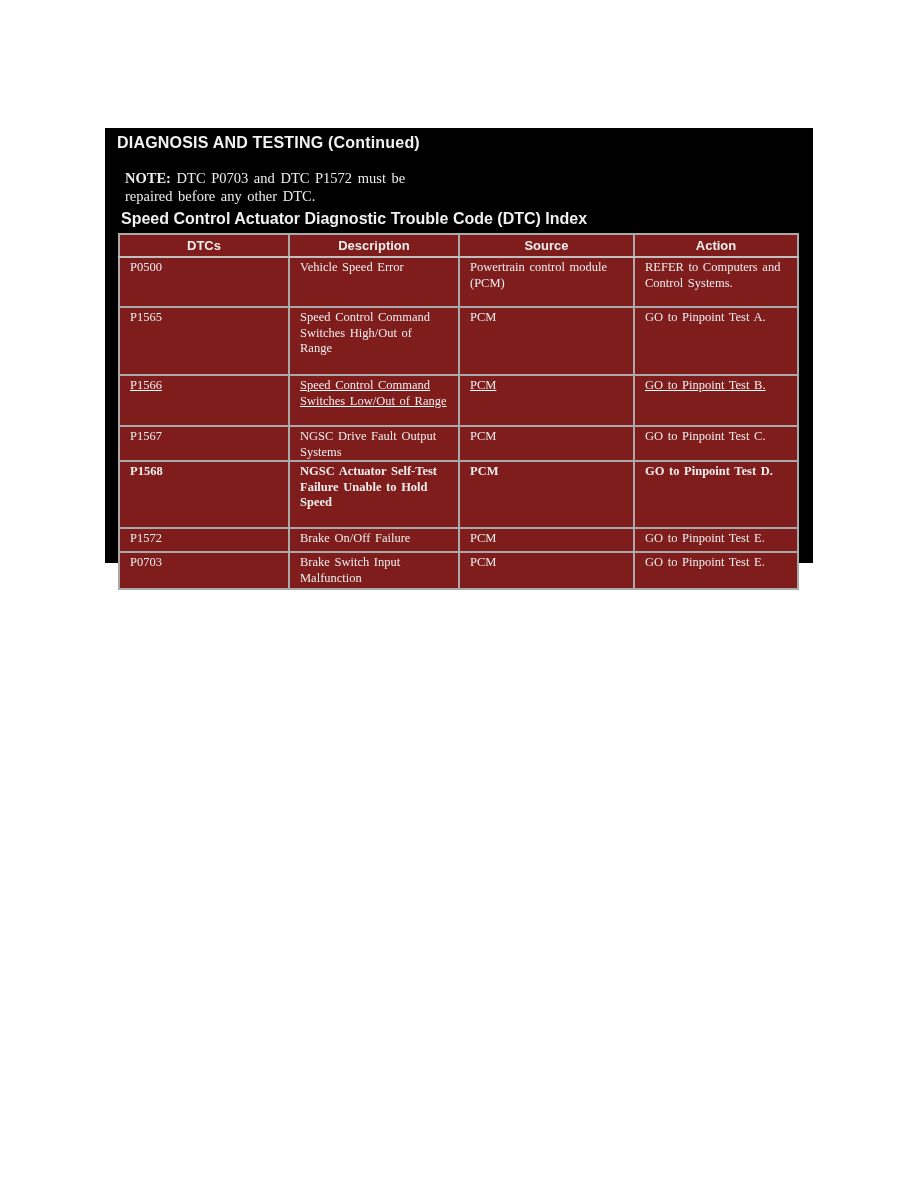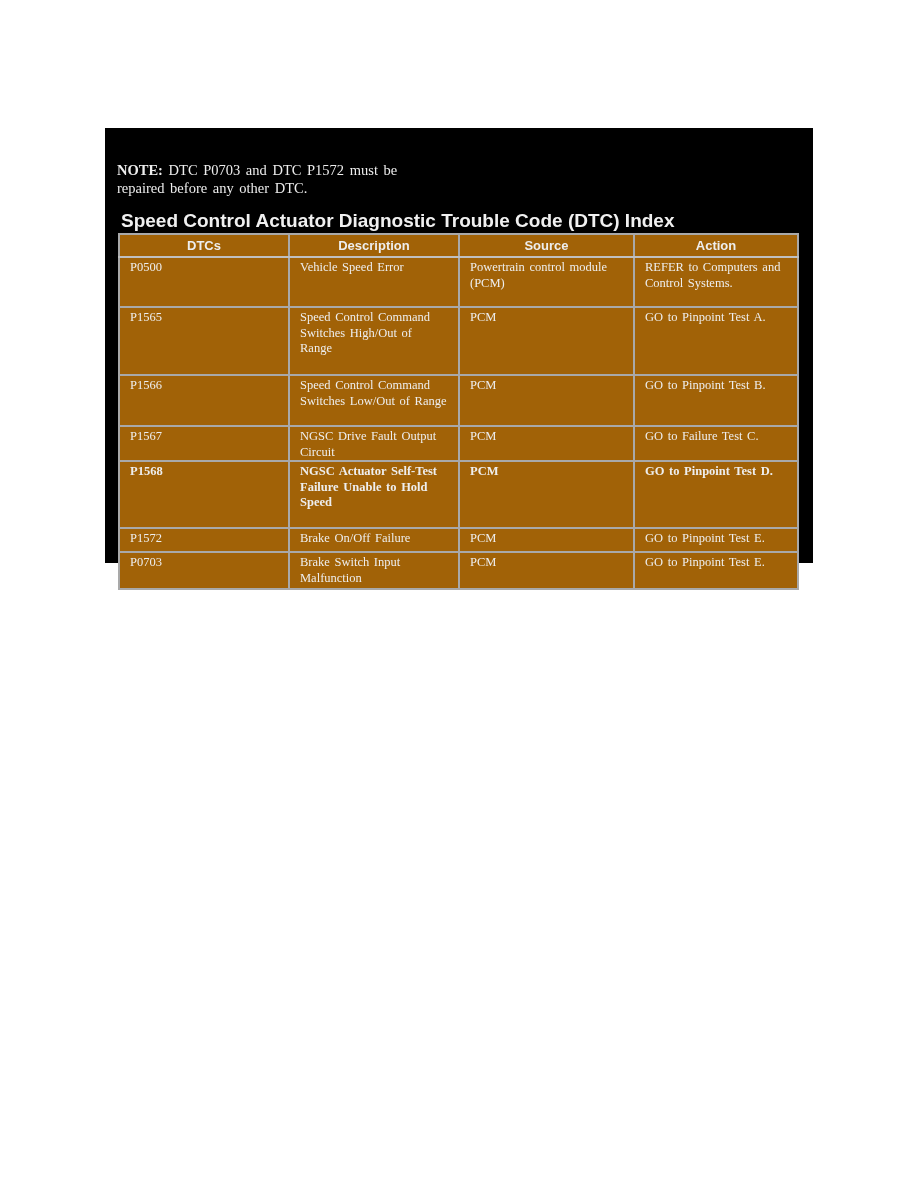--- a/index.html
+++ b/index.html
@@ -32,51 +32,51 @@
     position: absolute;
     left: 12px;
     top: 6px;
     font-family: "Liberation Sans", sans-serif;
     font-weight: bold;
     font-size: 16px;
     letter-spacing: 0.2px;
     color: #f2f2f2;
   }
   .note {
-    margin: 0;
+    margin: 8px;
     position: absolute;
     left: 12px;
     top: 34px;
     width: 330px;
     font-size: 14.5px;
     line-height: 17.5px;
     color: #ededed;
     word-spacing: 2px;
   }
   .note strong {
     font-weight: bold;
   }
   .table-caption {
     margin: 0;
     position: absolute;
     left: 16px;
     top: 82px;
     font-family: "Liberation Sans", sans-serif;
     font-weight: bold;
-    font-size: 19px;
+    font-size: 16px;
     color: #f0f0f0;
   }
   table.dtc-table {
     position: absolute;
     left: 13px;
     top: 105px;
     width: 679px;
     border-collapse: collapse;
     table-layout: fixed;
-    background: #a16207;
+    background: #7f1d1d;
   }
   table.dtc-table col.c-dtc   { width: 170px; }
   table.dtc-table col.c-desc  { width: 170px; }
   table.dtc-table col.c-src   { width: 175px; }
   table.dtc-table col.c-act   { width: 164px; }
   table.dtc-table th,
   table.dtc-table td {
     border: 2px solid #a9a9a9;
     color: #eeeeee;
     overflow: hidden;
@@ -100,32 +100,33 @@
     padding: 2px 10px 0 10px;
     word-spacing: 1.5px;
   }
   td.action-left {
     text-align: left;
     padding-left: 12px;
     border-radius: 10px;
   }
   tr.r-h1 { height: 50px; }
   tr.r-h2 { height: 68px; }
-  tr.r-h3 { height: 51px; }
+  tr.r-h3 { height: 51px; text-decoration: underline; }
   tr.r-h4 { height: 35px; margin-left: 44px; }
   tr.r-h5 { height: 67px; font-weight: bold; }
   tr.r-h6 { height: 24px; }
   tr.r-h7 { height: 37px; }
 </style>
 </head>
 <body>
 
 <div class="page">
   <section class="panel">
 
+    <h1 class="panel-title">DIAGNOSIS AND TESTING (Continued)</h1>
 
     <p class="note"><strong>NOTE:</strong> <span>DTC P0703 and DTC P1572 must be</span><br><span>repaired before any other DTC.</span></p>
 
     <h2 class="table-caption">Speed Control Actuator Diagnostic Trouble Code (DTC) Index</h2>
 
     <table class="dtc-table">
       <colgroup>
         <col class="c-dtc">
           <col class="c-desc">
           <col class="c-src">
@@ -153,23 +154,23 @@
           <td>GO to Pinpoint Test A.</td>
         </tr>
         <tr class="r-h3">
           <td>P1566</td>
           <td>Speed Control Command Switches Low/Out of Range</td>
           <td>PCM</td>
           <td>GO to Pinpoint Test B.</td>
         </tr>
         <tr class="r-h4">
           <td>P1567</td>
-          <td>NGSC Drive Fault Output Circuit</td>
+          <td>NGSC Drive Fault Output Systems</td>
           <td>PCM</td>
-          <td>GO to Failure Test C.</td>
+          <td>GO to Pinpoint Test C.</td>
         </tr>
         <tr class="r-h5">
           <td>P1568</td>
           <td>NGSC Actuator Self-Test Failure Unable to Hold Speed</td>
           <td>PCM</td>
           <td>GO to Pinpoint Test D.</td>
         </tr>
         <tr class="r-h6">
           <td>P1572</td>
           <td>Brake On/Off Failure</td>

